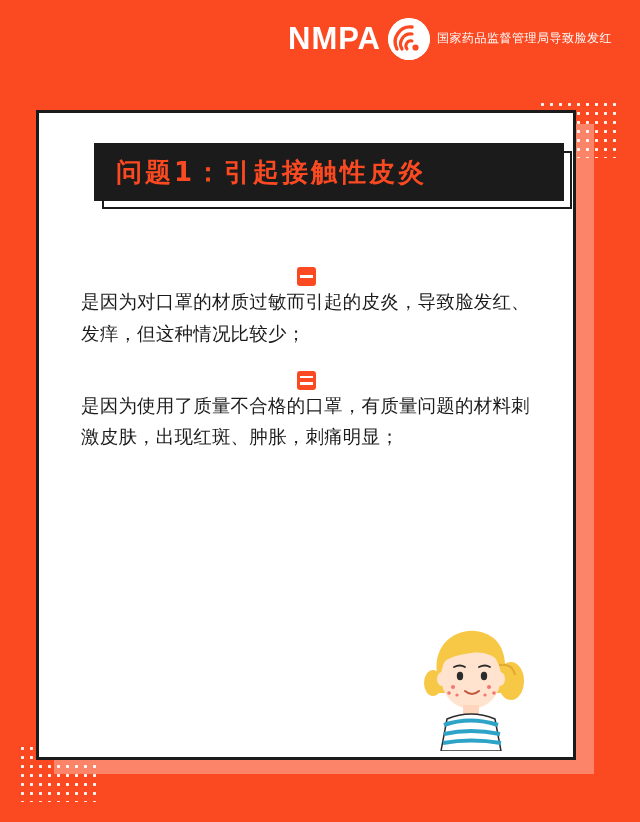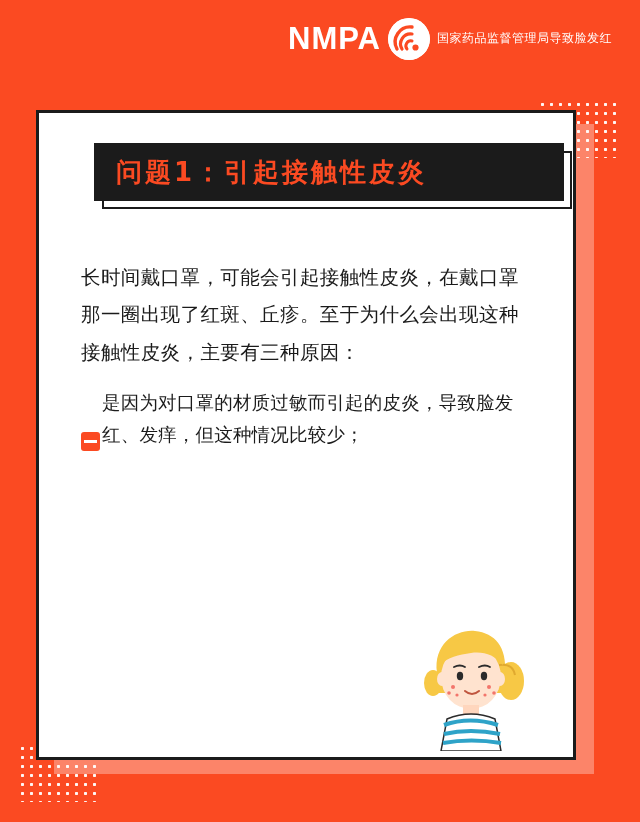--- a/index.html
+++ b/index.html
@@ -150,22 +150,23 @@
   }
   .para-lead {
     font-size: 19.5px;
     line-height: 1.92;
     letter-spacing: 0.4px;
     margin: 0 0 16px 0;
     font-family: "DejaVu Sans", "Liberation Sans", sans-serif;
   }
   .item {
     display: flex;
-    align-items: flex-end;
+    align-items: center;
     margin-bottom: 13px;
+    flex-direction: column;
   }
   .num-badge {
     flex: 0 0 auto;
     width: 19px;
     height: 19px;
     background: #fb4a22;
     border-radius: 3px;
     margin-top: 8px;
     margin-right: 2px;
     position: relative;
@@ -234,27 +235,30 @@
 <div class="card">
 
   <div class="title-wrap">
     <div class="title-outline"></div>
     <div class="title-bar">
       <div class="title-text">问题1：引起接触性皮炎</div>
     </div>
   </div>
 
   <div class="body">
-    <p class="para-lead">长时间戴口罩，可能会引起接触性皮炎，在戴口罩那一圈出现了红斑、丘疹。至于为什么会出现这种接触性皮炎，主要有三种原因：</p>
 
     <div class="item">
       <span class="num-badge n1"></span>
       <span class="item-text">是因为对口罩的材质过敏而引起的皮炎，导致脸发红、发痒，但这种情况比较少；</span>
     </div>
 
+    <div class="item">
+      <span class="num-badge n2"></span>
+      <span class="item-text">是因为使用了质量不合格的口罩，有质量问题的材料刺激皮肤，出现红斑、肿胀，刺痛明显；</span>
+    </div>
 
   </div>
 
   <div class="girl">
     <svg width="150" height="130" viewBox="0 0 150 130" aria-hidden="true">
 
       <path d="M38 52 C34 22 58 8 76 10 C96 12 108 26 106 52 L106 72 L38 72 Z" fill="#f7c845"></path>
 
       <ellipse cx="112" cy="60" rx="13" ry="19" fill="#f7c845"></ellipse>
       <path d="M100 44 q14 -2 16 10" stroke="#e0a92f" stroke-width="2" fill="none"></path>

